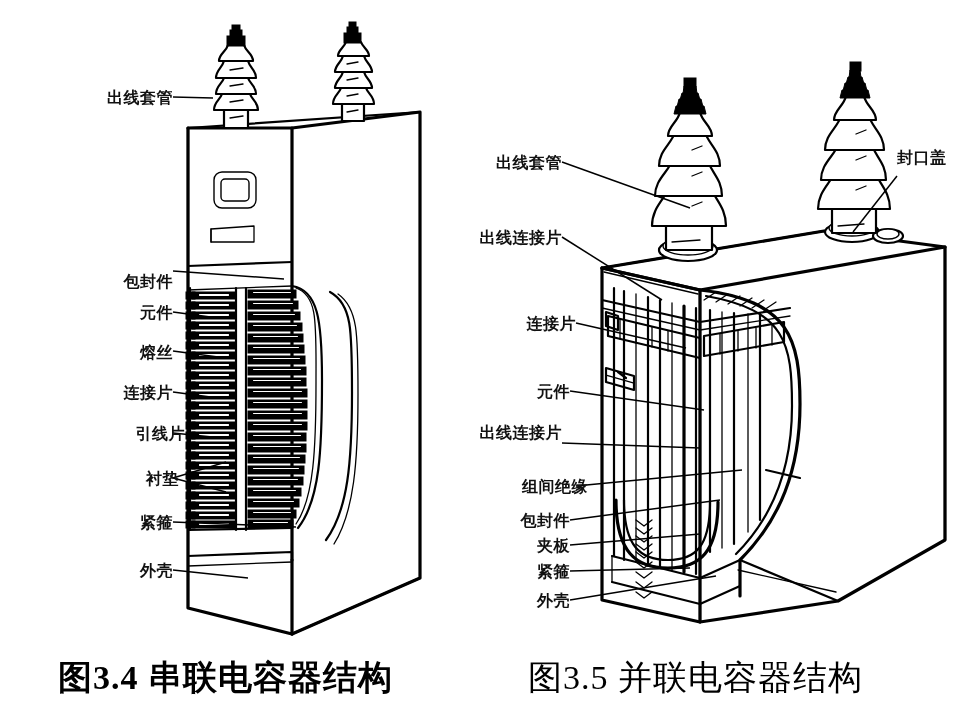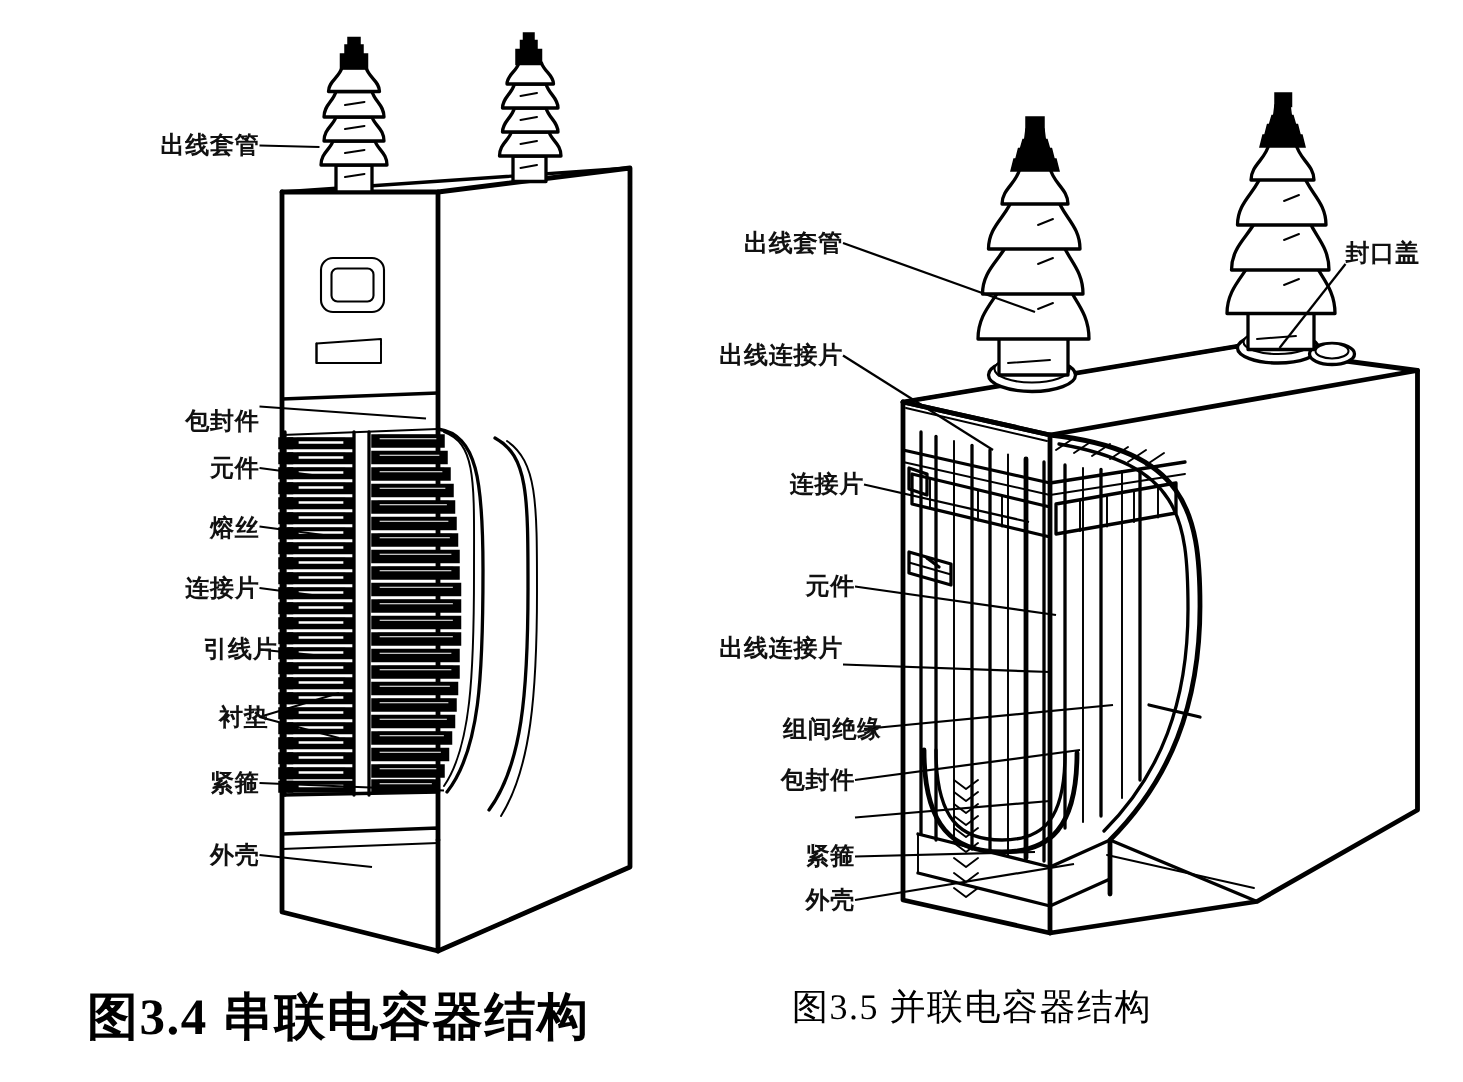--- a/index.html
+++ b/index.html
@@ -46,21 +46,21 @@
   }
   .cap-left {
     font-family: "Liberation Serif", "DejaVu Serif", serif;
     font-weight: bold;
     font-size: 34px;
     letter-spacing: 1px;
   }
   .cap-right {
     font-family: "Liberation Serif", "DejaVu Serif", serif;
     font-weight: normal;
-    font-size: 24px;
+    font-size: 34px;
     letter-spacing: 1px;
   }
   .ink  { fill: none; stroke: #000; stroke-width: 2.2; stroke-linejoin: round; stroke-linecap: round; }
   .ink-t{ fill: none; stroke: #000; stroke-width: 1.3; stroke-linejoin: round; stroke-linecap: round; }
   .ink-h{ fill: none; stroke: #000; stroke-width: 3.2; stroke-linejoin: round; stroke-linecap: round; }
   .lead { fill: none; stroke: #000; stroke-width: 1.5; }
   .solid{ fill: #000; stroke: #000; stroke-width: 1; }
   .white{ fill: #fff; stroke: #000; stroke-width: 2.2; stroke-linejoin: round; }
   .whitet{ fill: #fff; stroke: #000; stroke-width: 1.4; stroke-linejoin: round; }
 </style>
@@ -438,26 +438,27 @@
   <div class="lbl ra" style="left:26px;  top:272px; width:147px;">包封件</div>
   <div class="lbl ra" style="left:26px;  top:303px; width:147px;">元件</div>
   <div class="lbl ra" style="left:26px;  top:343px; width:147px;">熔丝</div>
   <div class="lbl ra" style="left:26px;  top:383px; width:147px;">连接片</div>
   <div class="lbl ra" style="left:38px;  top:424px; width:147px;">引线片</div>
   <div class="lbl ra" style="left:32px;  top:469px; width:147px;">衬垫</div>
   <div class="lbl ra" style="left:26px;  top:513px; width:147px;">紧箍</div>
   <div class="lbl ra" style="left:26px;  top:561px; width:147px;">外壳</div>
 
   <div class="lbl ra" style="left:402px; top:153px; width:160px;">出线套管</div>
-  <div class="lbl" style="left:897px; top:160px;">封口盖</div>
+  <div class="lbl" style="left:897px; top:148px;">封口盖</div>
   <div class="lbl ra" style="left:402px; top:228px; width:160px;">出线连接片</div>
   <div class="lbl ra" style="left:402px; top:314px; width:174px;">连接片</div>
   <div class="lbl ra" style="left:402px; top:382px; width:168px;">元件</div>
   <div class="lbl ra" style="left:402px; top:423px; width:160px;">出线连接片</div>
   <div class="lbl ra" style="left:414px; top:477px; width:174px;">组间绝缘</div>
   <div class="lbl ra" style="left:402px; top:511px; width:168px;">包封件</div>
+  <div class="lbl ra" style="left:402px; top:536px; width:168px;">夹板</div>
   <div class="lbl ra" style="left:402px; top:562px; width:168px;">紧箍</div>
   <div class="lbl ra" style="left:402px; top:591px; width:168px;">外壳</div>
 
   <div class="caption cap-left" style="left:58px;  top:655px;">图3.4  串联电容器结构</div>
   <div class="caption cap-right" style="left:528px; top:655px;">图3.5   并联电容器结构</div>
 
 </div>
 
 </body></html>

